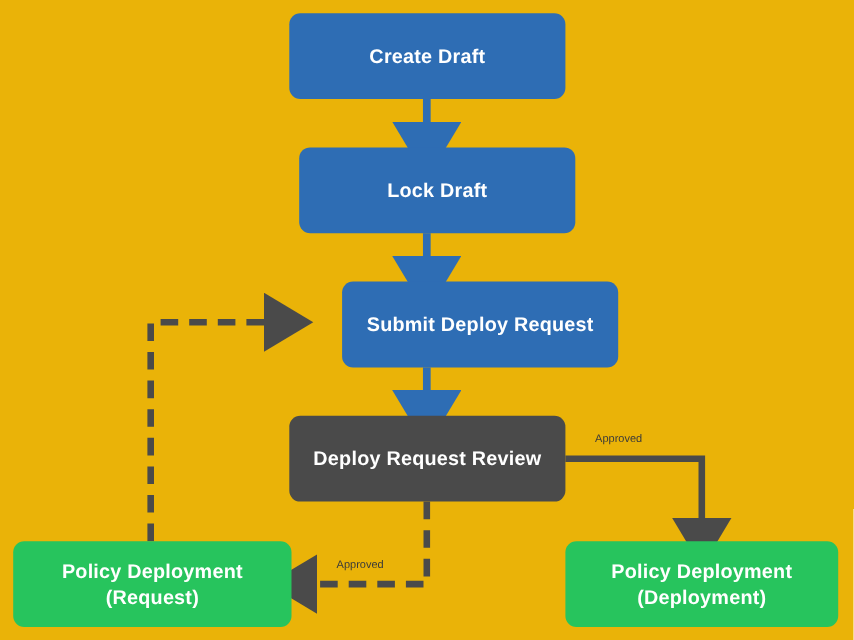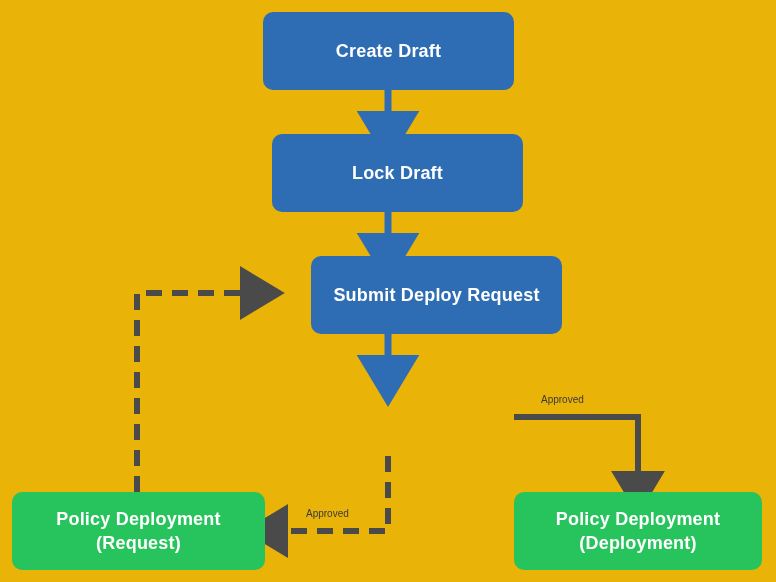--- a/index.html
+++ b/index.html
@@ -95,20 +95,23 @@
   </div>
 
   <div class="node" style="left:272px; top:134px; width:251px; height:78px; background:#2E6DB4;">
     <span>Lock Draft</span>
   </div>
 
   <div class="node" style="left:263px; top:256px; width:251px; height:78px; background:#2E6DB4;margin-left:48px;">
     <span>Submit Deploy Request</span>
   </div>
 
+  <div class="node" style="left:263px; top:378px; width:251px; height:78px; background:#4A4A4A;">
+    <span>Deploy Request Review</span>
+  </div>
 
   <div class="node" style="left:12px; top:492px; width:253px; height:78px; background:#27C45D;">
     <span>
       <span class="line1">Policy Deployment</span>
       <span class="line2">(Request)</span>
     </span>
   </div>
 
   <div class="node" style="left:514px; top:492px; width:248px; height:78px; background:#27C45D;">
     <span>

